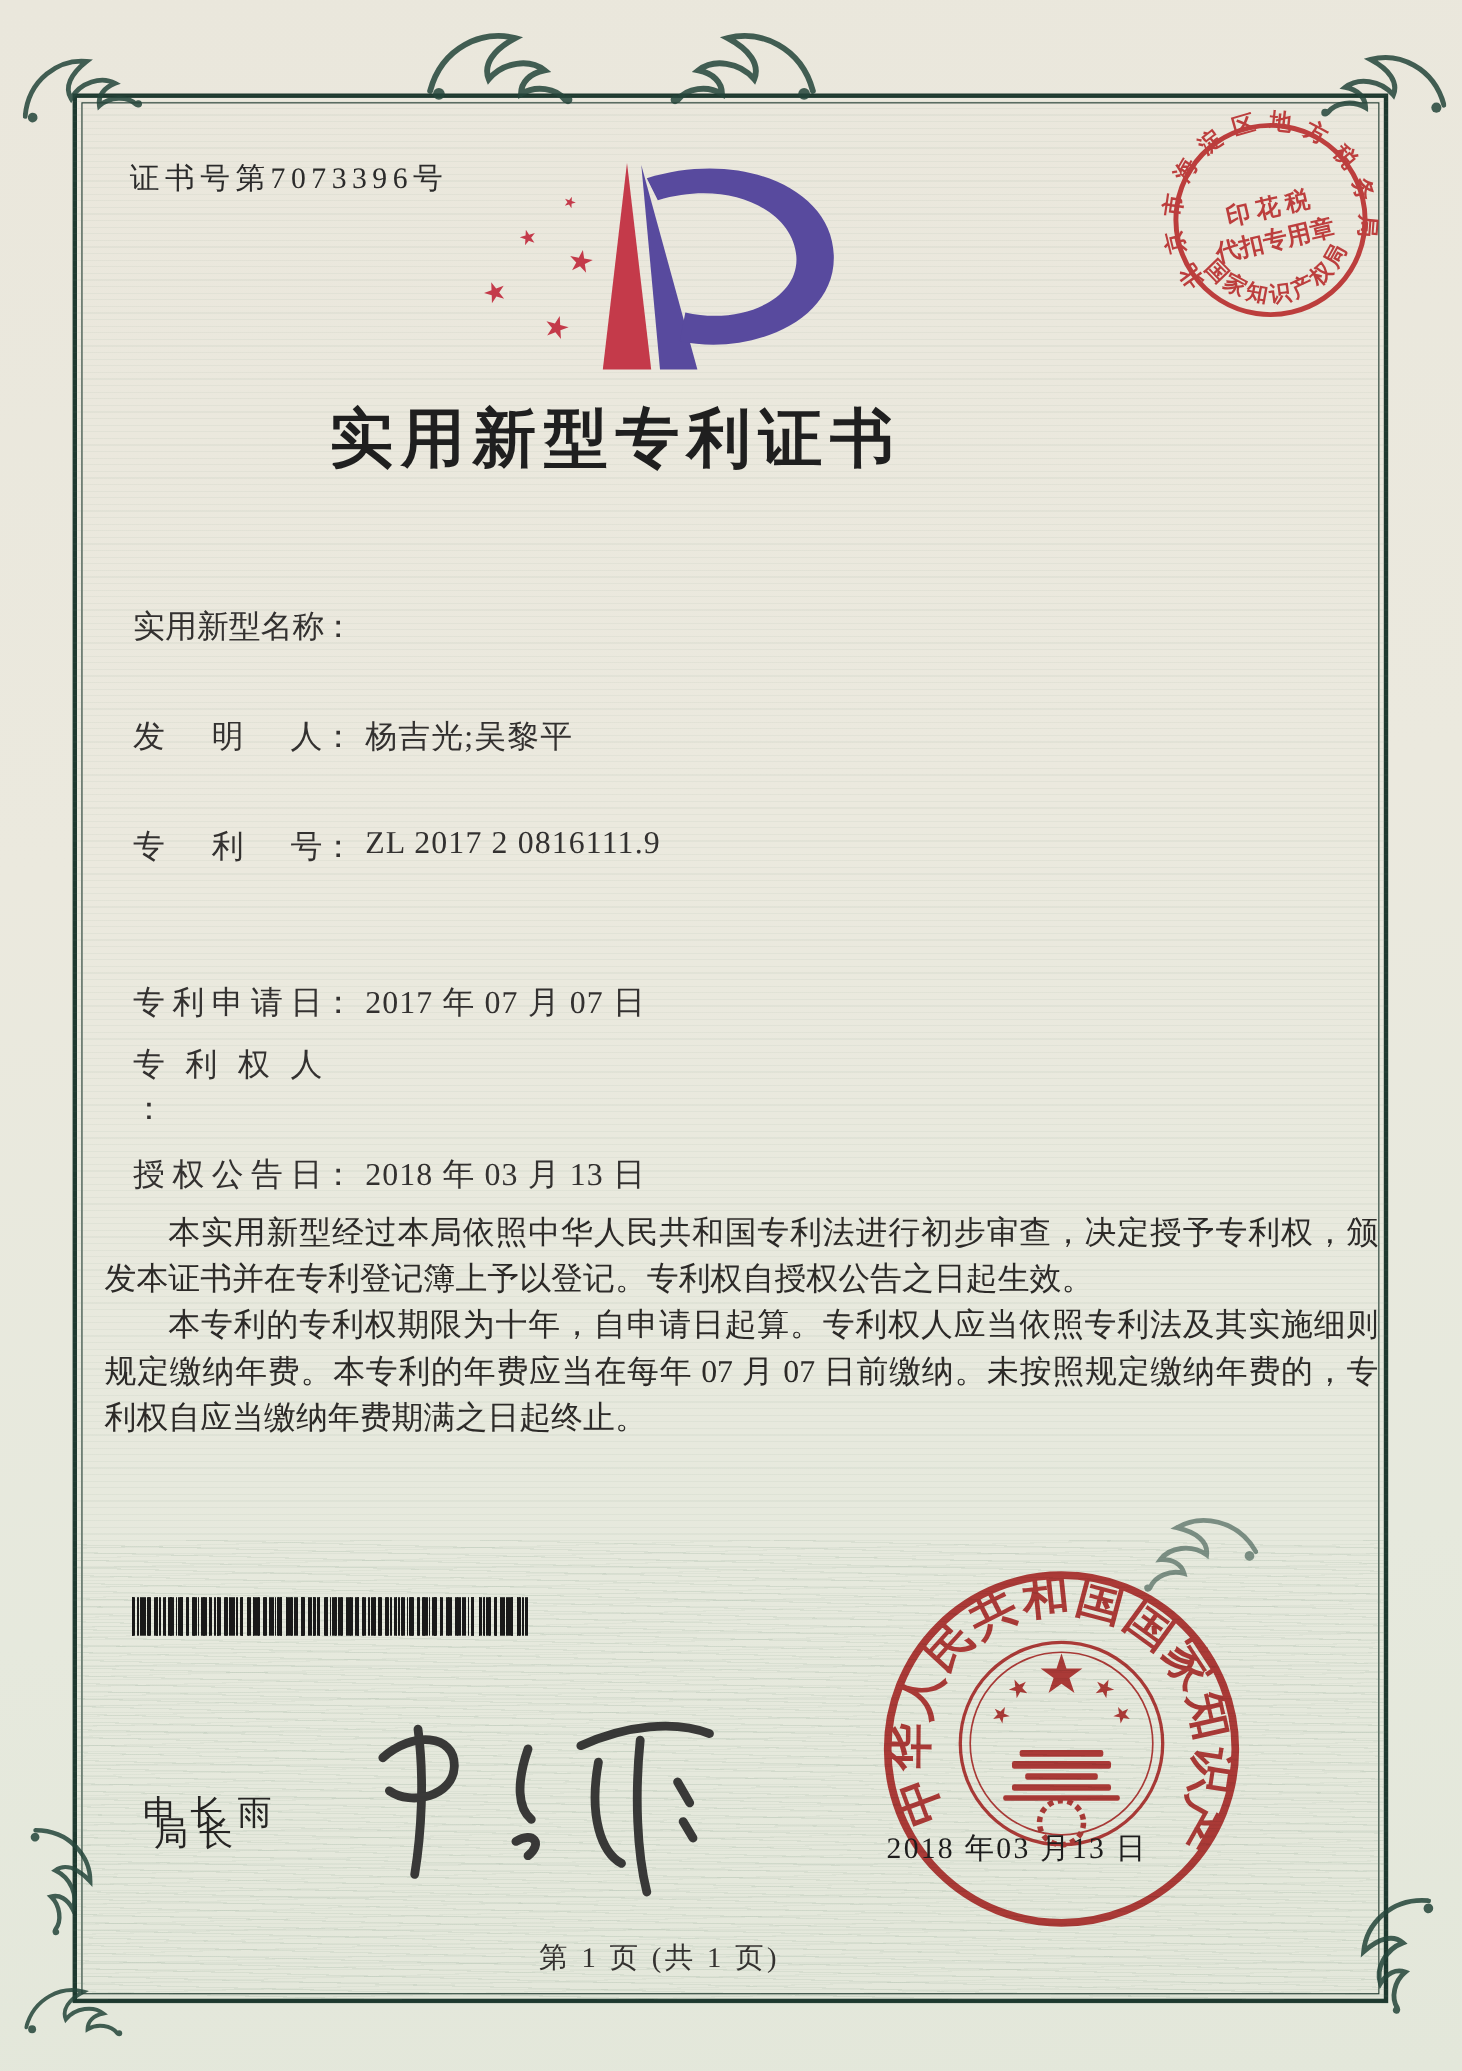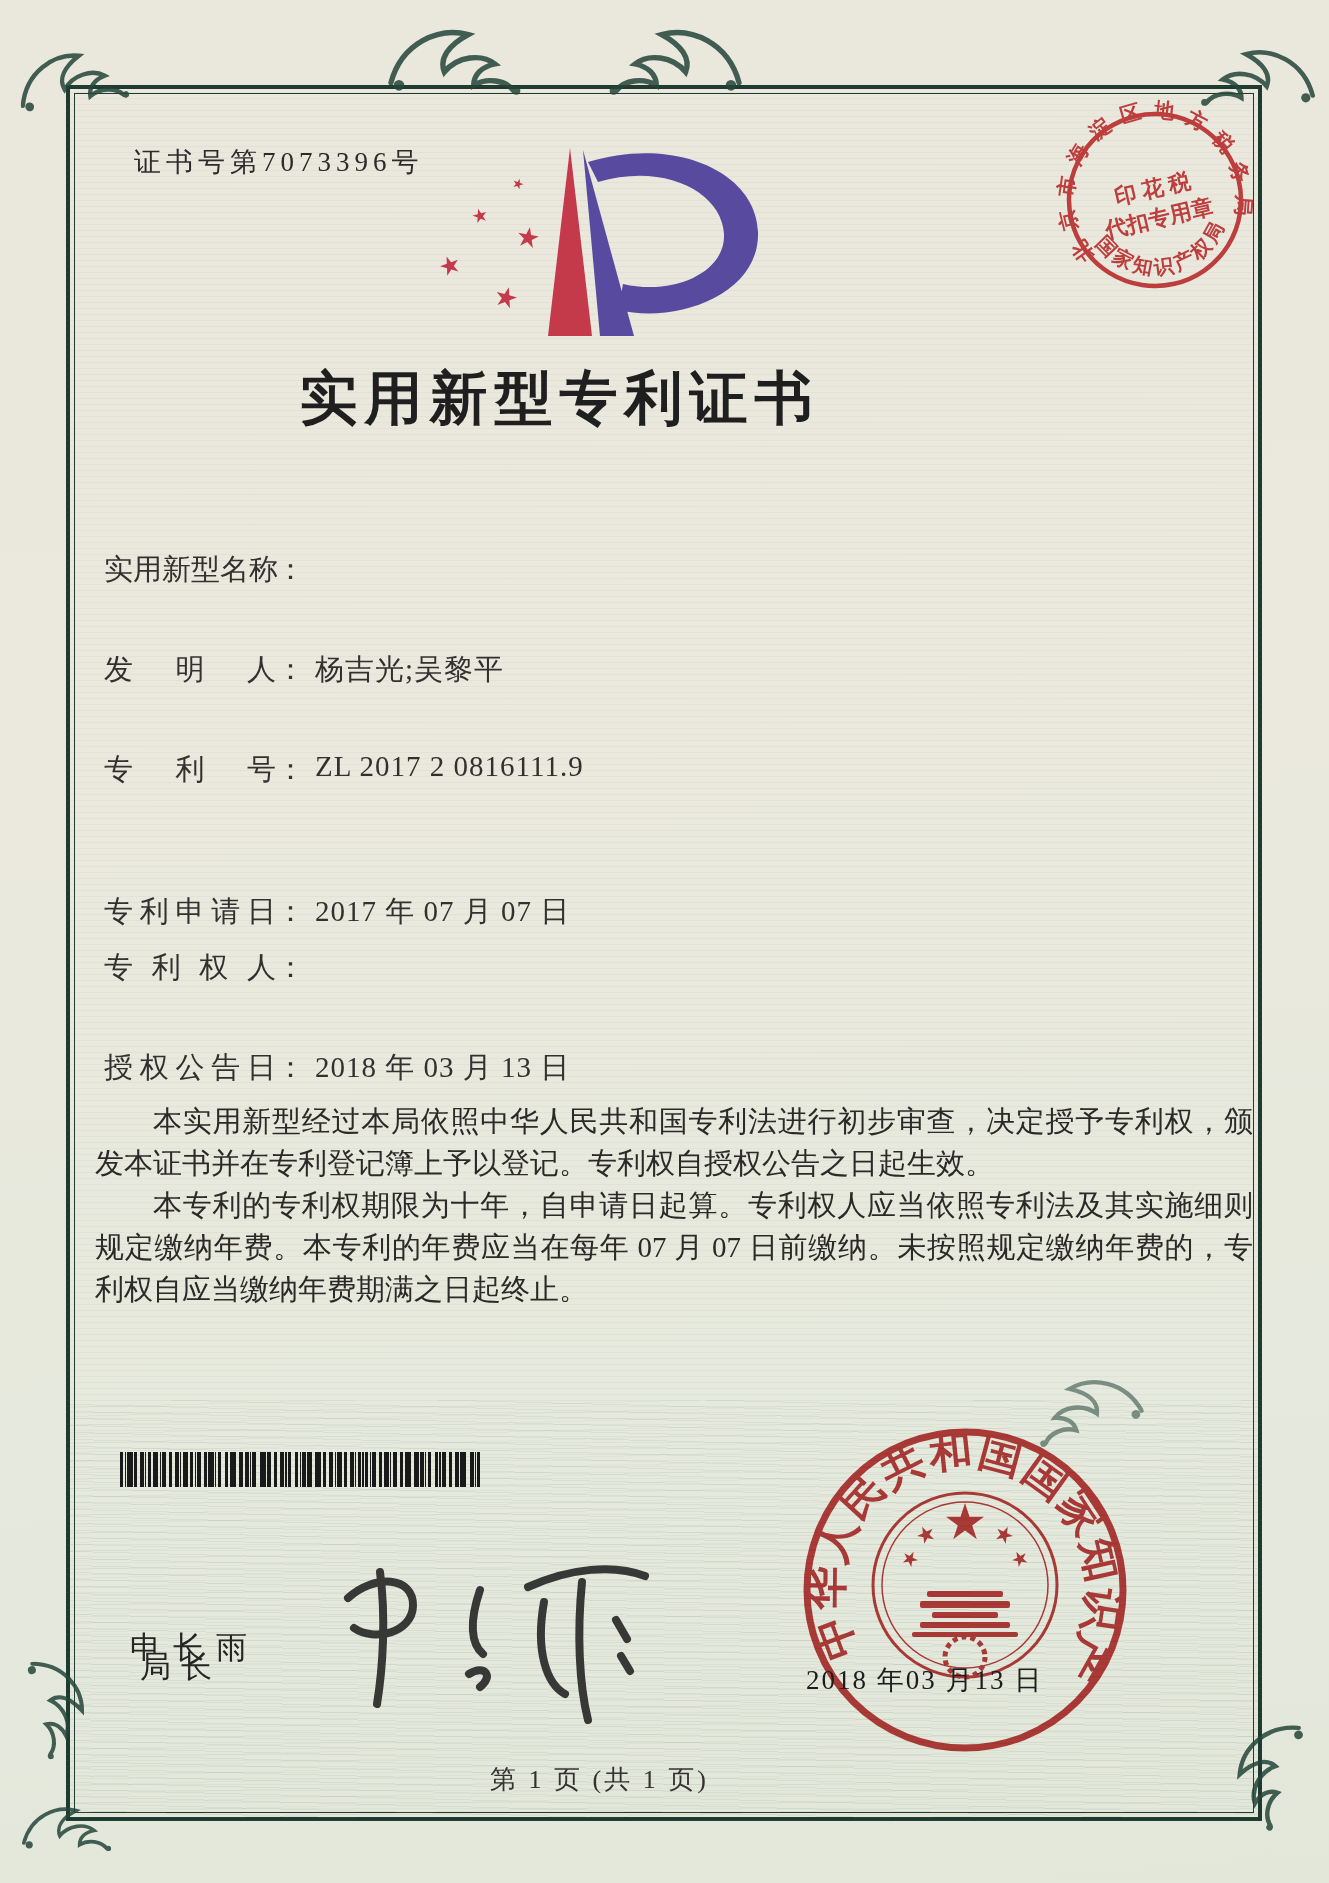--- a/index.html
+++ b/index.html
@@ -25,38 +25,38 @@
   .texture2{position:absolute;left:70px;top:1400px;width:1188px;height:418px;
     background:
       repeating-linear-gradient(1.5deg,rgba(100,135,110,.10) 0 1px,rgba(0,0,0,0) 1px 7px),
       repeating-linear-gradient(-1.5deg,rgba(100,135,110,.06) 0 1px,rgba(0,0,0,0) 1px 9px);
     pointer-events:none;}
   .frame{position:absolute;left:66px;top:85px;width:1188px;height:1728px;
     border:4px solid var(--border-green);}
   .frame-inner{position:absolute;inset:4px;border:1px solid var(--border-green);}
   .orn{position:absolute;color:#24453a;opacity:.85;}
 
-  .cert-number{position:absolute;left:118px;top:144px;font-size:27px;letter-spacing:5px;color:#2b2b2b;margin-left:16px;}
+  .cert-number{position:absolute;left:118px;top:144px;font-size:27px;letter-spacing:5px;color:#2b2b2b;}
 
   .logo{position:absolute;left:420px;top:136px;width:380px;height:205px;}
 
   .tax-stamp{position:absolute;left:1040px;top:88px;width:230px;height:230px;opacity:.92;}
   .tax-stamp text{font-family:"Liberation Serif","DejaVu Serif",serif;font-weight:bold;fill:var(--seal-red);}
 
   .title{position:absolute;left:0;right:0;top:360px;text-align:center;
     transform:translateX(-105px);
     font-size:58px;font-weight:bold;letter-spacing:7px;color:#1f1f1f;}
 
   .fields{position:absolute;left:104px;top:0;width:1100px;}
-  .field-row{position:absolute;display:flex;font-size:29px;color:#333130;white-space:nowrap;}
+  .field-row{position:absolute;display:flex;font-size:29px;color:#333130;white-space:nowrap;margin-left:17px;}
   .f-label{display:inline-block;width:172px;text-align:justify;text-align-last:justify;}
   .f-colon{margin-right:10px;}
   .f-value{letter-spacing:1px;}
   .row0{top:550px;} .row1{top:650px;} .row2{top:750px;}
-  .row3{top:892px;} .row4{top:948px;} .row5{top:1048px;}
+  .row3{top:892px;} .row4{top:948px;flex-direction:column;} .row5{top:1048px;}
 
   .body-text{position:absolute;left:95px;top:1100px;width:1158px;}
   .body-text p{margin:0;font-size:29px;line-height:42px;text-indent:2em;text-align:justify;color:#2c2a28;}
 
   .barcode{position:absolute;left:120px;top:1452px;width:360px;height:35px;
     background:
       repeating-linear-gradient(90deg,#191919 0 3px,rgba(0,0,0,0) 3px 7px),
       repeating-linear-gradient(90deg,#191919 0 2px,rgba(0,0,0,0) 2px 11px),
       repeating-linear-gradient(90deg,#191919 0 1px,rgba(0,0,0,0) 1px 5px);}
 

